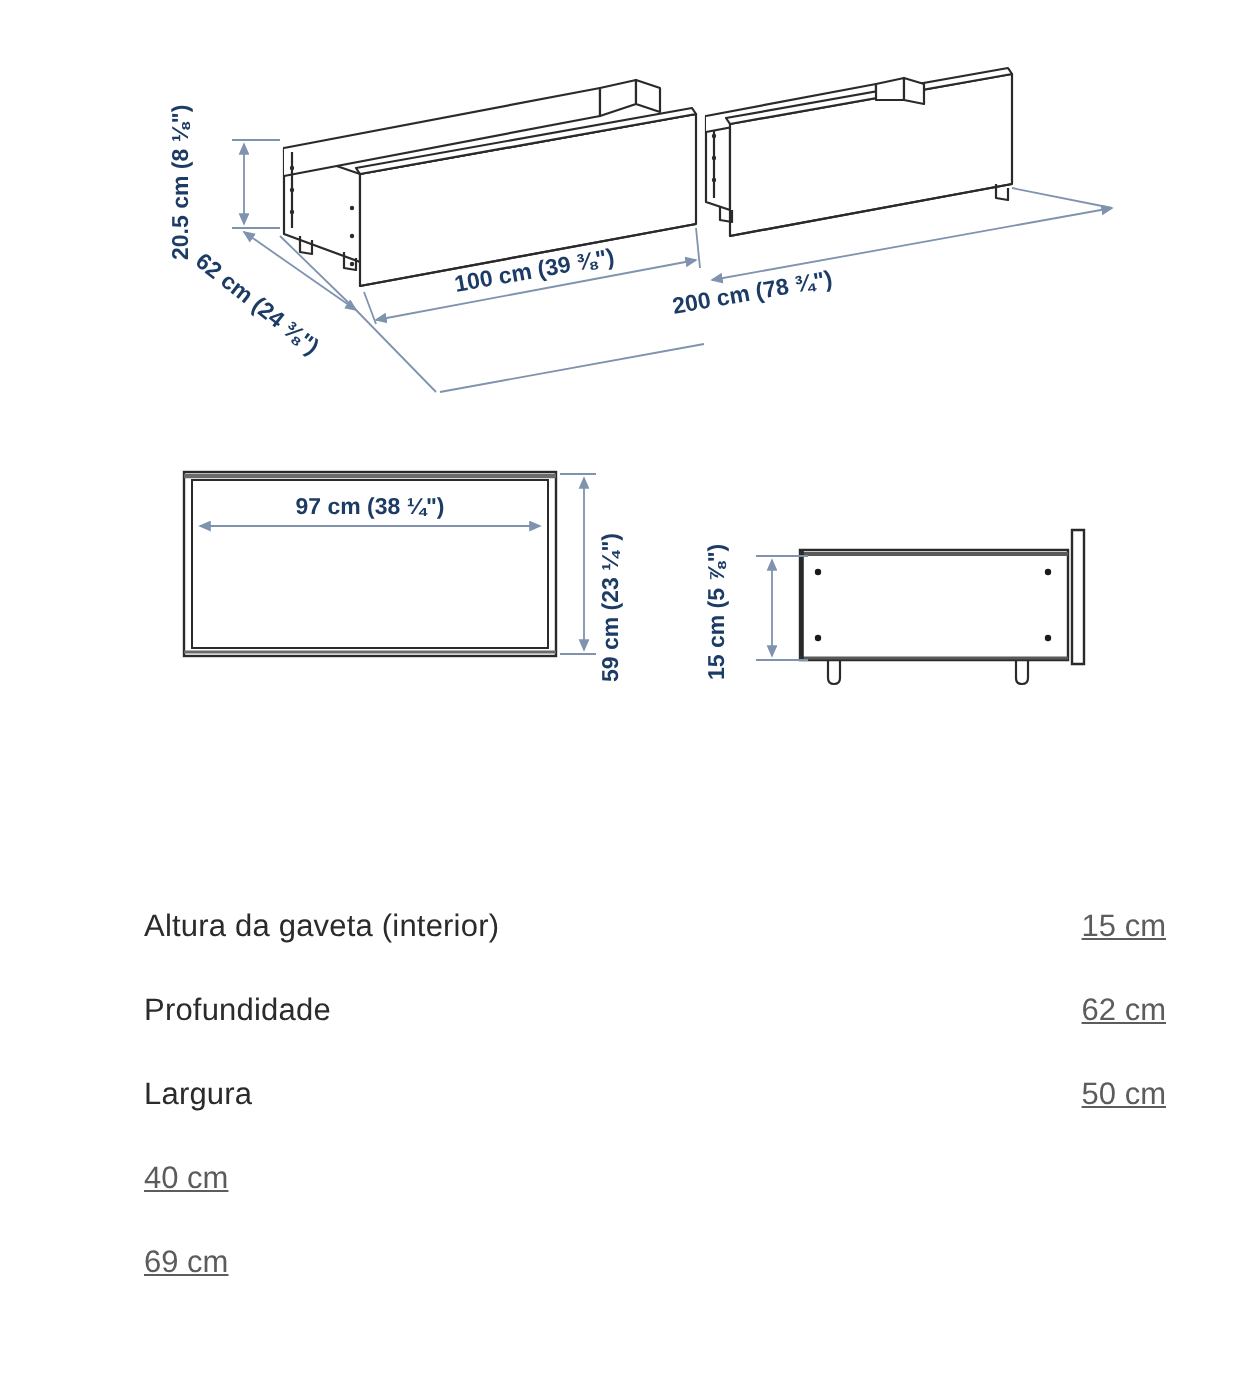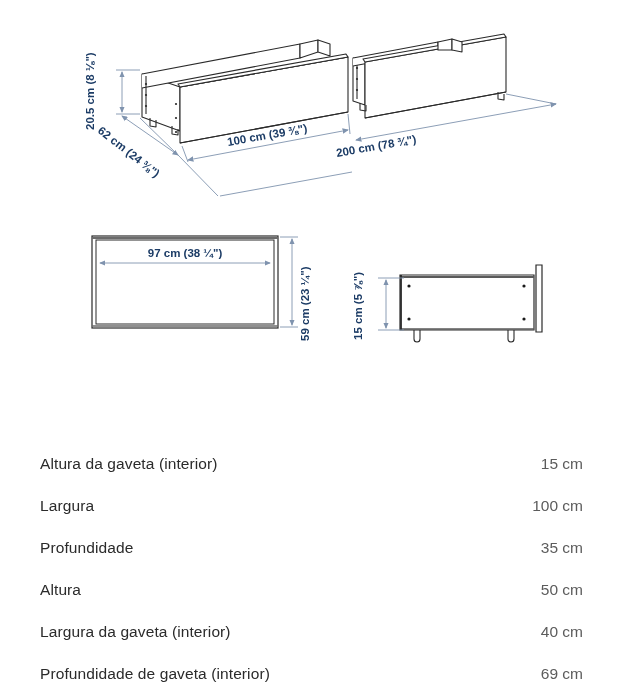--- a/index.html
+++ b/index.html
@@ -39,32 +39,34 @@
     left: 0;
     top: 455;
     width: 621px;
   }
   .spec-row {
     display: flex;
     align-items: baseline;
     justify-content: space-between;
     padding: 0 38px 0 40px;
     height: 42px;
+    margin-left: 32px;
   }
   .spec-label {
     font-size: 15.5px;
     color: #2b2b2b;
     letter-spacing: 0.1px;
     white-space: nowrap;
   }
   .spec-value {
     font-size: 15.5px;
     color: #5c5c5c;
     white-space: nowrap;
     text-align: right;
+    text-decoration: underline;
   }
 </style>
 </head>
 <body>
 
 <div id="diagram-area">
   <svg width="621" height="430" viewBox="0 0 621 430" xmlns="http://www.w3.org/2000/svg">
     <defs>
       <marker id="arrHead" markerWidth="7" markerHeight="7" refX="6" refY="3" orient="auto">
         <path d="M0,0 L7,3 L0,6 z" fill="#7f93ae"></path>
@@ -207,38 +209,32 @@
   </svg>
 </div>
 
 <div id="spec-table" style="top:455px">
 
   <div class="spec-row">
     <span class="spec-label">Altura da gaveta (interior)</span>
     <span class="spec-value">15 cm</span>
   </div>
 
+
+  <div class="spec-row">
+    <span class="spec-label">Profundidade</span>
+    <span class="spec-value">62 cm</span>
+  </div>
+
   <div class="spec-row">
     <span class="spec-label">Largura</span>
-    <span class="spec-value">100 cm</span>
-  </div>
-
-  <div class="spec-row">
-    <span class="spec-label">Profundidade</span>
-    <span class="spec-value">35 cm</span>
-  </div>
-
-  <div class="spec-row">
-    <span class="spec-label">Altura</span>
     <span class="spec-value">50 cm</span>
   </div>
 
   <div class="spec-row">
-    <span class="spec-label">Largura da gaveta (interior)</span>
     <span class="spec-value">40 cm</span>
   </div>
 
   <div class="spec-row">
-    <span class="spec-label">Profundidade de gaveta (interior)</span>
     <span class="spec-value">69 cm</span>
   </div>
 
 </div>
 
 </body></html>

